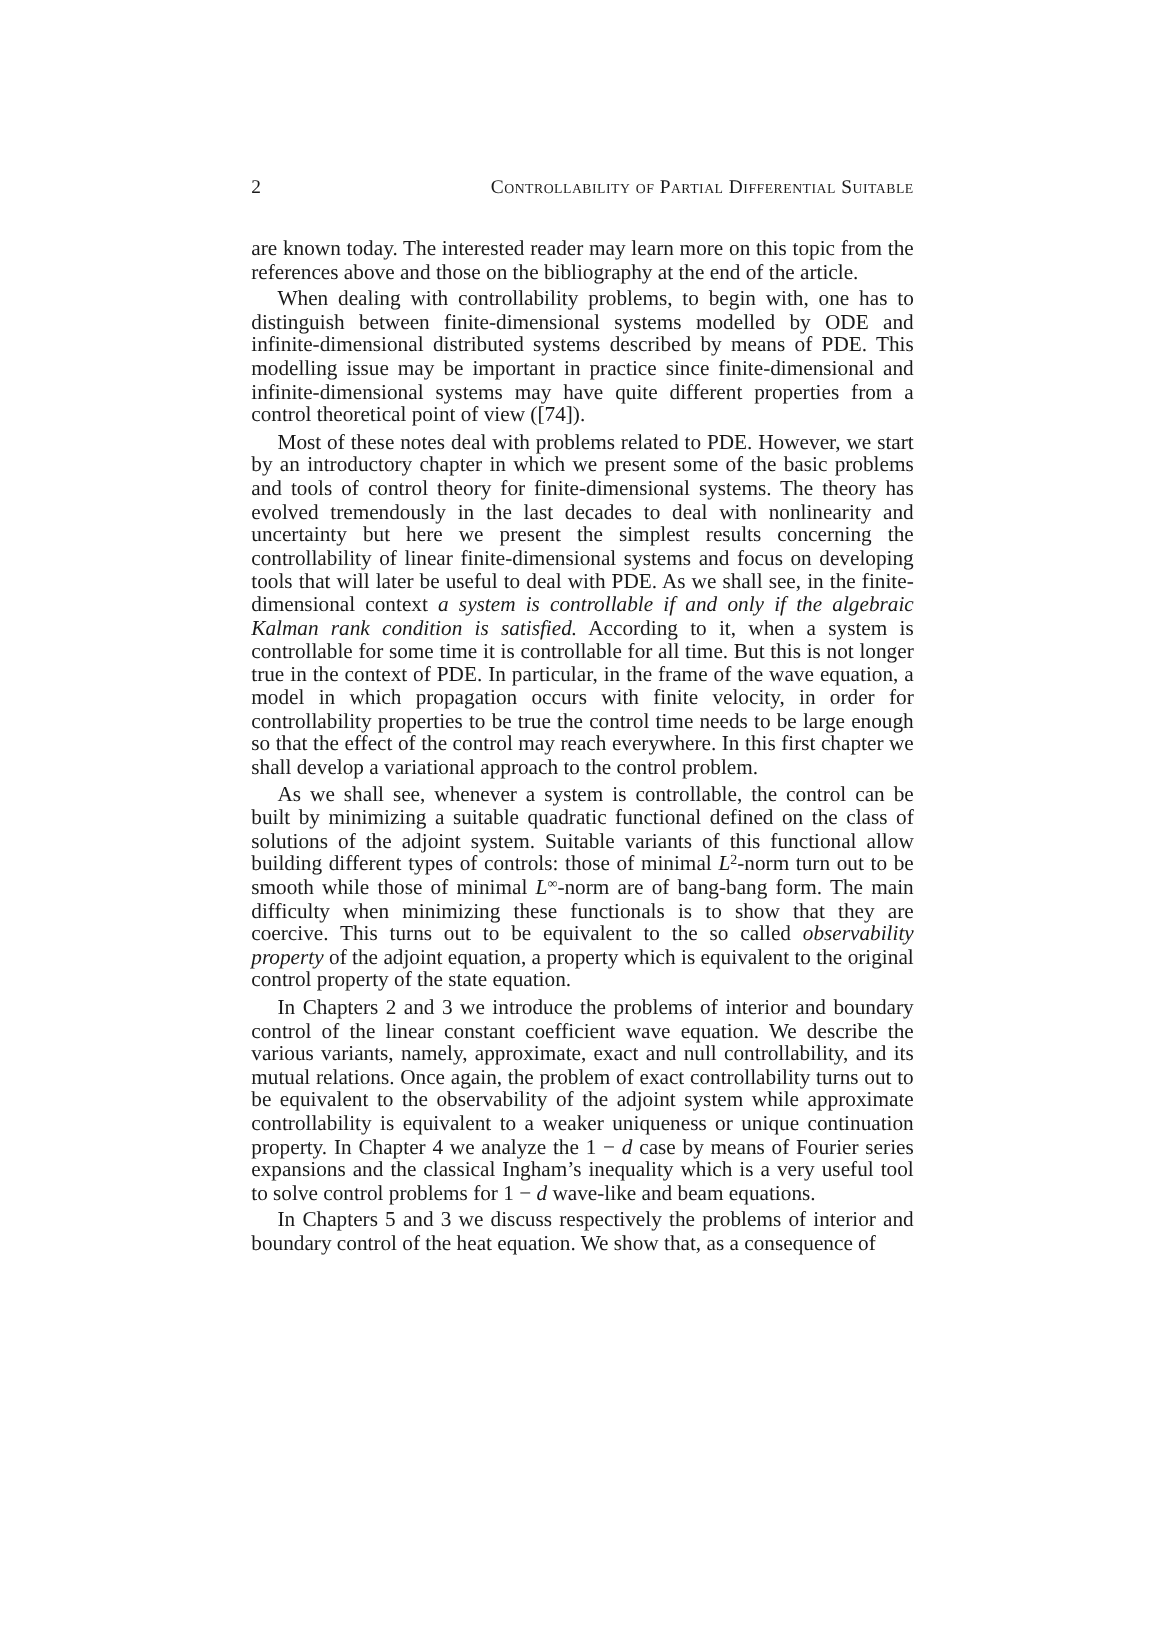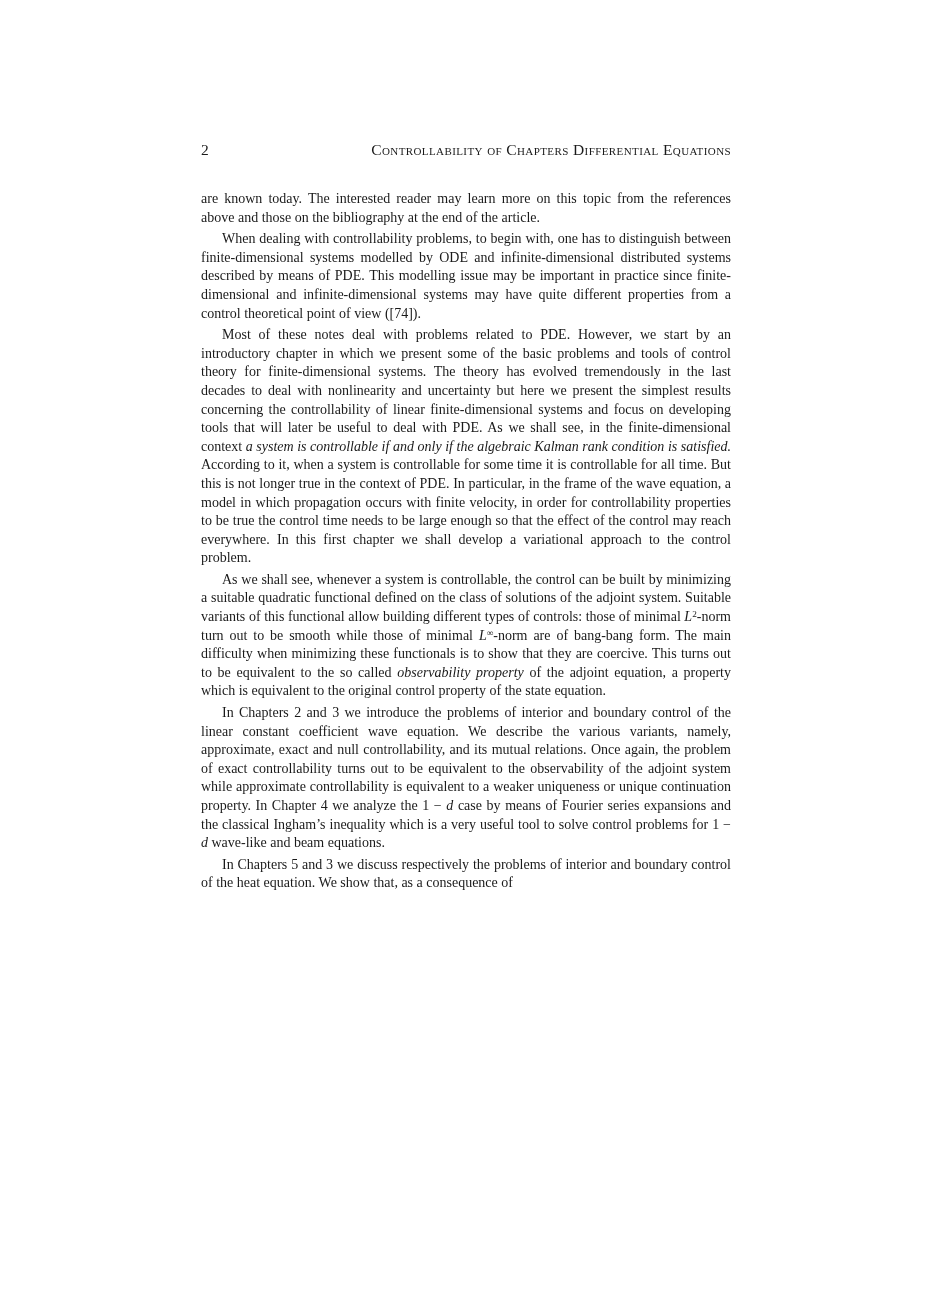--- a/index.html
+++ b/index.html
@@ -31,21 +31,21 @@
   .running-title {
     font-variant: small-caps;
     font-size: 15.5px;
     letter-spacing: 0.4px;
   }
   .body-text {
     position: absolute;
     left: 201px;
     top: 190px;
     width: 530px;
-    font-size: 14px;
+    font-size: 17px;
     line-height: 18.6px;
     text-align: justify;
   }
   .body-text p {
     margin: 0 0 3px 0;
   }
   .body-text p.indent {
     text-indent: 21px;
   }
   .it {
@@ -58,21 +58,21 @@
     position: relative;
     top: -0.45em;
   }
 </style>
 </head>
 <body>
 
 <div class="page">
   <div class="running-header">
     <span class="page-number">2</span>
-    <span class="running-title">Controllability of Chapters Differential Equations</span>
+    <span class="running-title">Controllability of Partial Differential Suitable</span>
   </div>
   <div class="body-text">
       <p><span>are known today. The interested reader may learn more on this topic from the references above and those on the bibliography at the end of the article.</span></p>
       <p class="indent"><span>When dealing with controllability problems, to begin with, one has to distinguish between finite-dimensional systems modelled by ODE and infinite-dimensional distributed systems described by means of PDE. This modelling issue may be important in practice since finite-dimensional and infinite-dimensional systems may have quite different properties from a control theoretical point of view ([74]).</span></p>
       <p class="indent"><span>Most of these notes deal with problems related to PDE. However, we start by an introductory chapter in which we present some of the basic problems and tools of control theory for finite-dimensional systems. The theory has evolved tremendously in the last decades to deal with nonlinearity and uncertainty but here we present the simplest results concerning the controllability of linear finite-dimensional systems and focus on developing tools that will later be useful to deal with PDE. As we shall see, in the finite-dimensional context </span><span class="it">a system is controllable if and only if the algebraic Kalman rank condition is satisfied.</span><span> According to it, when a system is controllable for some time it is controllable for all time. But this is not longer true in the context of PDE. In particular, in the frame of the wave equation, a model in which propagation occurs with finite velocity, in order for controllability properties to be true the control time needs to be large enough so that the effect of the control may reach everywhere. In this first chapter we shall develop a variational approach to the control problem.</span></p>
       <p class="indent"><span>As we shall see, whenever a system is controllable, the control can be built by minimizing a suitable quadratic functional defined on the class of solutions of the adjoint system. Suitable variants of this functional allow building different types of controls: those of minimal </span><span class="it">L</span><sup>2</sup><span>-norm turn out to be smooth while those of minimal </span><span class="it">L</span><sup>∞</sup><span>-norm are of bang-bang form. The main difficulty when minimizing these functionals is to show that they are coercive. This turns out to be equivalent to the so called </span><span class="it">observability property</span><span> of the adjoint equation, a property which is equivalent to the original control property of the state equation.</span></p>
       <p class="indent"><span>In Chapters 2 and 3 we introduce the problems of interior and boundary control of the linear constant coefficient wave equation. We describe the various variants, namely, approximate, exact and null controllability, and its mutual relations. Once again, the problem of exact controllability turns out to be equivalent to the observability of the adjoint system while approximate controllability is equivalent to a weaker uniqueness or unique continuation property. In Chapter 4 we analyze the 1 − </span><span class="it">d</span><span> case by means of Fourier series expansions and the classical Ingham’s inequality which is a very useful tool to solve control problems for 1 − </span><span class="it">d</span><span> wave-like and beam equations.</span></p>
       <p class="indent"><span>In Chapters 5 and 3 we discuss respectively the problems of interior and boundary control of the heat equation. We show that, as a consequence of</span></p>
     </div>
 </div>

